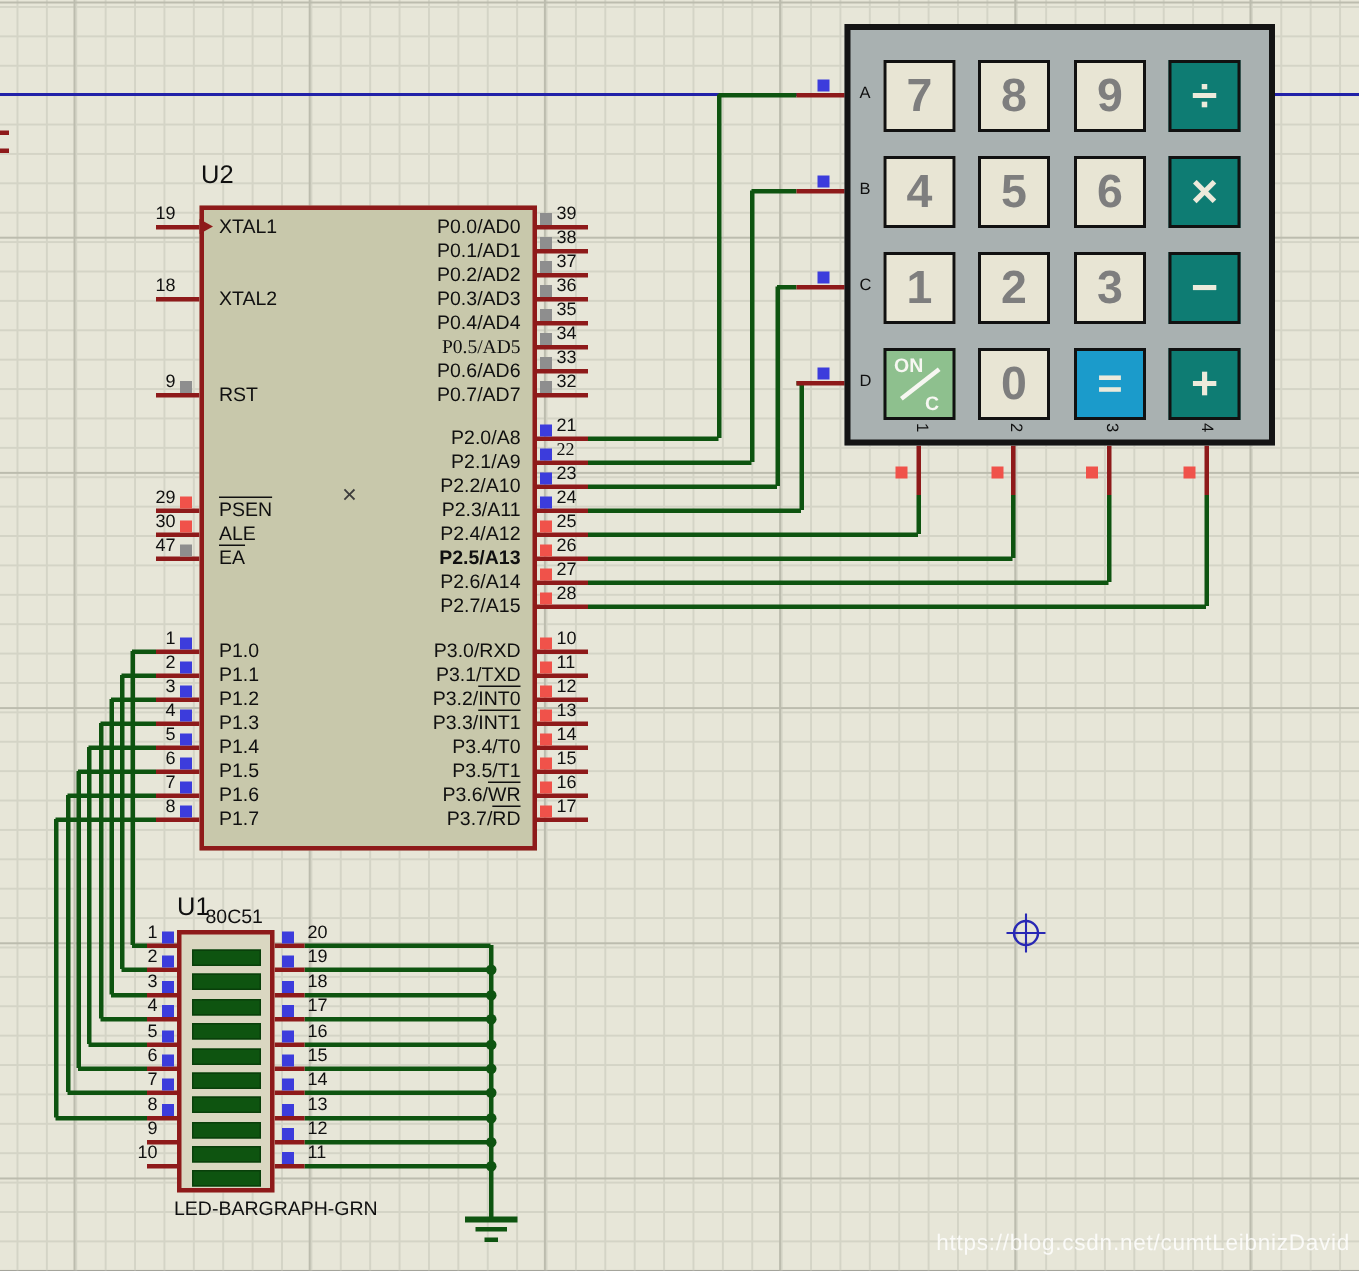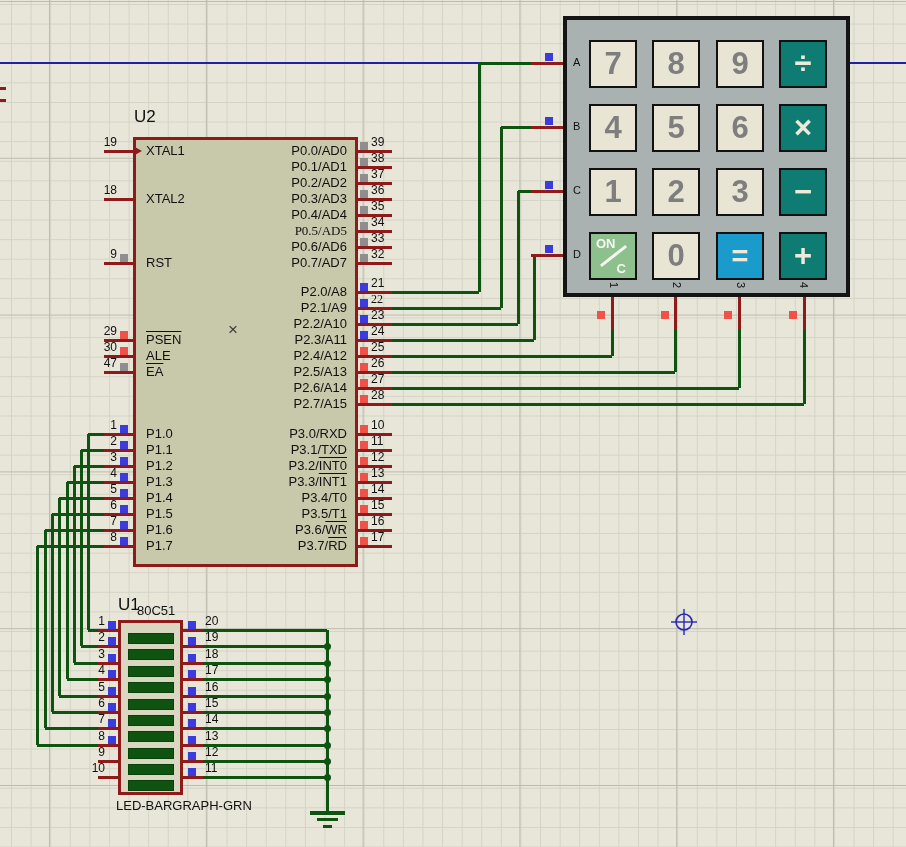--- a/index.html
+++ b/index.html
@@ -346,21 +346,21 @@
         <div class="pin-label rgt" style="top: 51px;">P0.3/AD3</div>
         <div class="pin-label rgt" style="top: 67px;">P0.4/AD4</div>
         <div class="pin-label rgt" style="top: 83px; font-family: Liberation Serif, serif;">P0.5/AD5</div>
         <div class="pin-label rgt" style="top: 99px;">P0.6/AD6</div>
         <div class="pin-label rgt" style="top: 115px;">P0.7/AD7</div>
         <div class="pin-label rgt" style="top: 144px;">P2.0/A8</div>
         <div class="pin-label rgt" style="top: 160px;">P2.1/A9</div>
         <div class="pin-label rgt" style="top: 176px;">P2.2/A10</div>
         <div class="pin-label rgt" style="top: 192px;">P2.3/A11</div>
         <div class="pin-label rgt" style="top: 208px;">P2.4/A12</div>
-        <div class="pin-label rgt" style="top: 224px;">P2.5/A13</div>
+        <div class="pin-label rgt" style="top: 224px; font-weight: bold;">P2.5/A13</div>
         <div class="pin-label rgt" style="top: 240px;">P2.6/A14</div>
         <div class="pin-label rgt" style="top: 256px;">P2.7/A15</div>
         <div class="pin-label rgt" style="top: 286px;">P3.0/RXD</div>
         <div class="pin-label rgt" style="top: 302px;">P3.1/TXD</div>
         <div class="pin-label rgt" style="top: 318px;">P3.2/<span class="ol">INT0</span></div>
         <div class="pin-label rgt" style="top: 334px;">P3.3/<span class="ol">INT1</span></div>
         <div class="pin-label rgt" style="top: 350px;">P3.4/T0</div>
         <div class="pin-label rgt" style="top: 366px;">P3.5/T1</div>
         <div class="pin-label rgt" style="top: 382px;">P3.6/<span class="ol">WR</span></div>
         <div class="pin-label rgt" style="top: 398px;">P3.7/<span class="ol">RD</span></div>
@@ -431,13 +431,14 @@
     </div>
 
   <div class="crosshair">
     <svg width="28" height="28" viewBox="0 0 28 28">
       <circle cx="14" cy="14" r="8" fill="none" stroke="#2828b4" stroke-width="1.6"></circle>
       <line x1="14" y1="1" x2="14" y2="27" stroke="#2828b4" stroke-width="1.4"></line>
       <line x1="1" y1="14" x2="27" y2="14" stroke="#2828b4" stroke-width="1.4"></line>
     </svg>
   </div>
 
+  <div class="watermark">https://blog.csdn.net/cumtLeibnizDavid</div>
 </div>
 
 </body></html>

